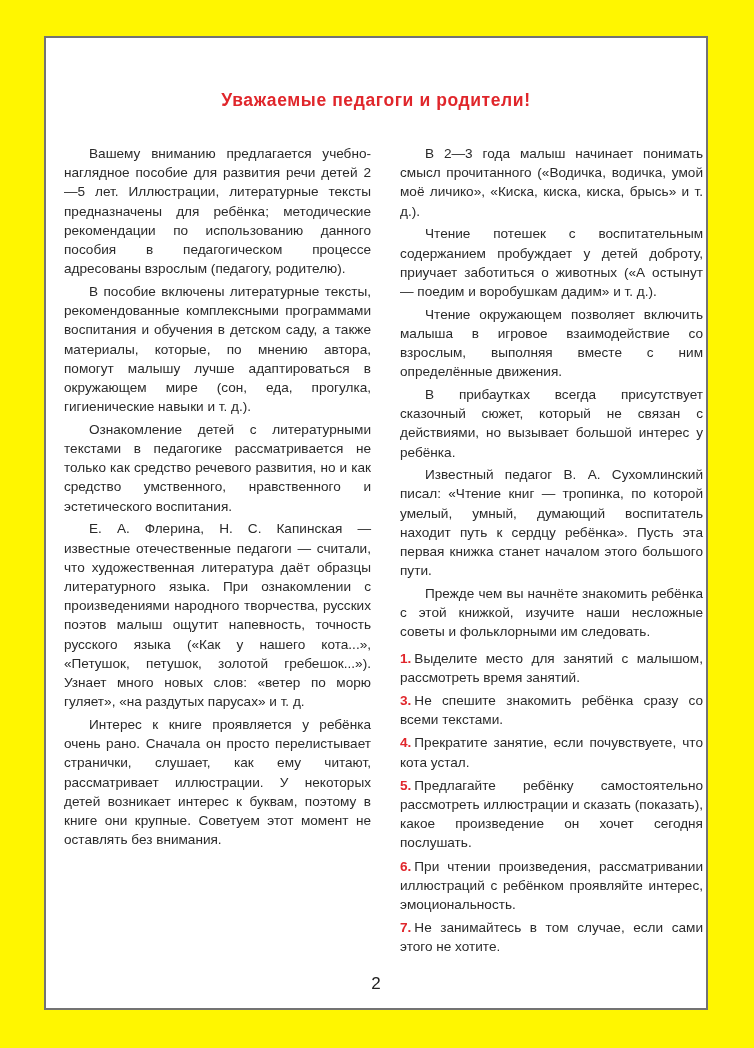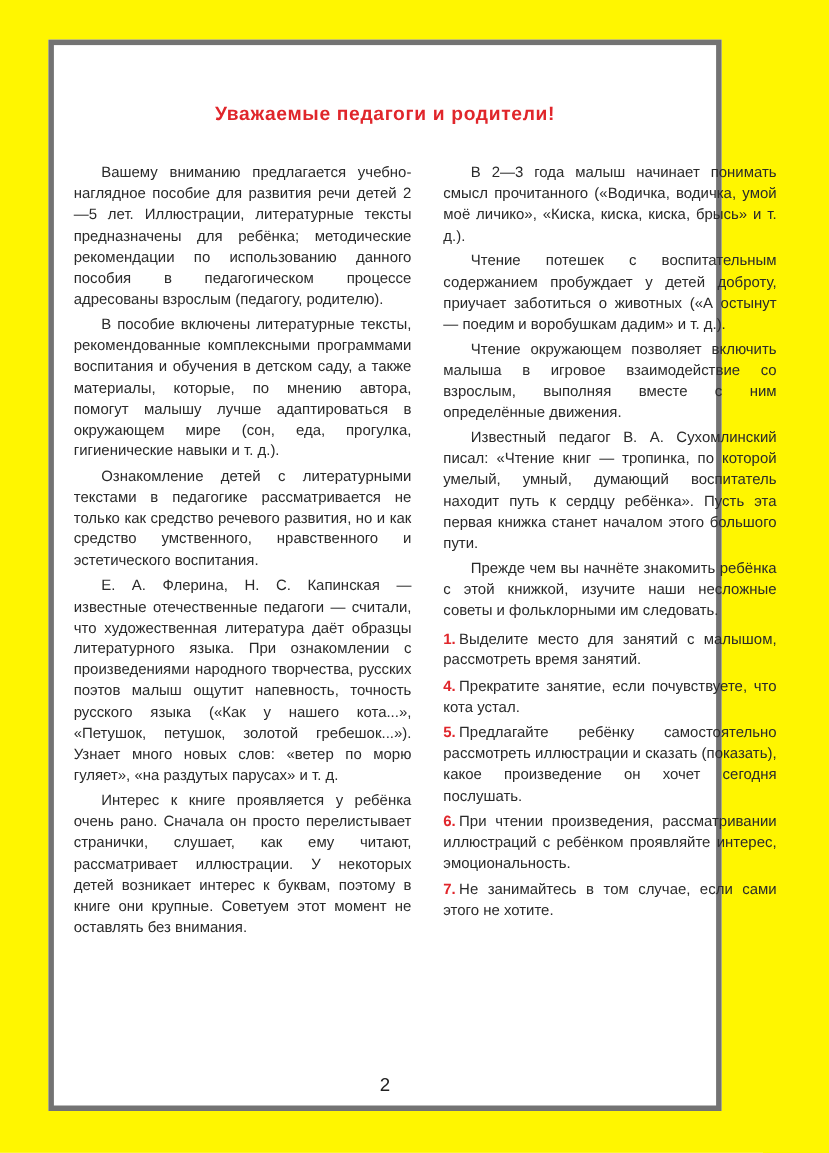--- a/index.html
+++ b/index.html
@@ -6,23 +6,23 @@
   body {
     width: 754px; height: 1048px;
     background: #fff600;
     position: relative;
     overflow: hidden;
     font-family: "Liberation Sans", sans-serif;
   }
   .page {
     position: absolute;
     left: 44px; top: 36px;
-    width: 612px; height: 974px;
+    width: 664px; height: 974px;
     background: #ffffff;
-    border: 5px solid #737373;
+    border: 2px solid #737373;
     box-sizing: border-box;
   }
   .title {
     position: absolute;
     left: 0; right: 0; top: 52px;
     text-align: center;
     color: #e0262b;
     font-weight: bold;
     font-size: 17.5px;
     letter-spacing: 0.6px;
@@ -62,25 +62,27 @@
     <p>В пособие включены литературные тексты, рекомендованные комплексными программами воспитания и обучения в детском саду, а также материалы, которые, по мнению автора, помогут малышу лучше адаптироваться в окружающем мире (сон, еда, прогулка, гигиенические навыки и т. д.).</p>
     <p>Ознакомление детей с литературными текстами в педагогике рассматривается не только как средство речевого развития, но и как средство умственного, нравственного и эстетического воспитания.</p>
     <p>Е. А. Флерина, Н. С. Капинская — известные отечественные педагоги — считали, что художественная литература даёт образцы литературного языка. При ознакомлении с произведениями народного творчества, русских поэтов малыш ощутит напевность, точность русского языка («Как у нашего кота...», «Петушок, петушок, золотой гребешок...»). Узнает много новых слов: «ветер по морю гуляет», «на раздутых парусах» и т. д.</p>
     <p>Интерес к книге проявляется у ребёнка очень рано. Сначала он просто перелистывает странички, слушает, как ему читают, рассматривает иллюстрации. У некоторых детей возникает интерес к буквам, поэтому в книге они крупные. Советуем этот момент не оставлять без внимания.</p>
   </div>
 
   <div class="col right">
     <p>В 2—3 года малыш начинает понимать смысл прочитанного («Водичка, водичка, умой моё личико», «Киска, киска, киска, брысь» и т. д.).</p>
     <p>Чтение потешек с воспитательным содержанием пробуждает у детей доброту, приучает заботиться о животных («А остынут — поедим и воробушкам дадим» и т. д.).</p>
     <p>Чтение окружающем позволяет включить малыша в игровое взаимодействие со взрослым, выполняя вместе с ним определённые движения.</p>
+    <p>В прибаутках всегда присутствует сказочный сюжет, который не связан с действиями, но вызывает большой интерес у ребёнка.</p>
     <p>Известный педагог В. А. Сухомлинский писал: «Чтение книг — тропинка, по которой умелый, умный, думающий воспитатель находит путь к сердцу ребёнка». Пусть эта первая книжка станет началом этого большого пути.</p>
     <p>Прежде чем вы начнёте знакомить ребёнка с этой книжкой, изучите наши несложные советы и фольклорными им следовать.</p>
 
     <div class="tips">
       <p class="tip"><span class="num">1.</span><span>Выделите место для занятий с малышом, рассмотреть время занятий.</span></p>
+      <p class="tip"><span class="num">3.</span><span>Не спешите знакомить ребёнка сразу со всеми текстами.</span></p>
       <p class="tip"><span class="num">4.</span><span>Прекратите занятие, если почувствуете, что кота устал.</span></p>
       <p class="tip"><span class="num">5.</span><span>Предлагайте ребёнку самостоятельно рассмотреть иллюстрации и сказать (показать), какое произведение он хочет сегодня послушать.</span></p>
       <p class="tip"><span class="num">6.</span><span>При чтении произведения, рассматривании иллюстраций с ребёнком проявляйте интерес, эмоциональность.</span></p>
       <p class="tip"><span class="num">7.</span><span>Не занимайтесь в том случае, если сами этого не хотите.</span></p>
 
     </div>
   </div>
 
   <div class="page-number">2</div>
 </div>

